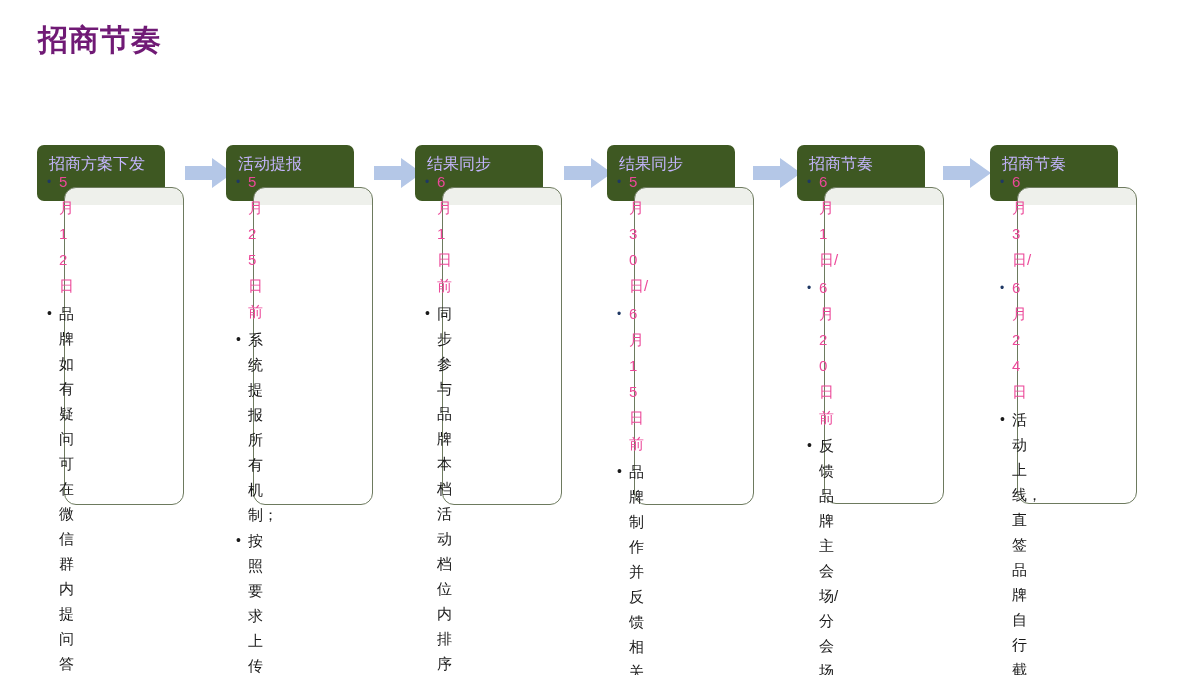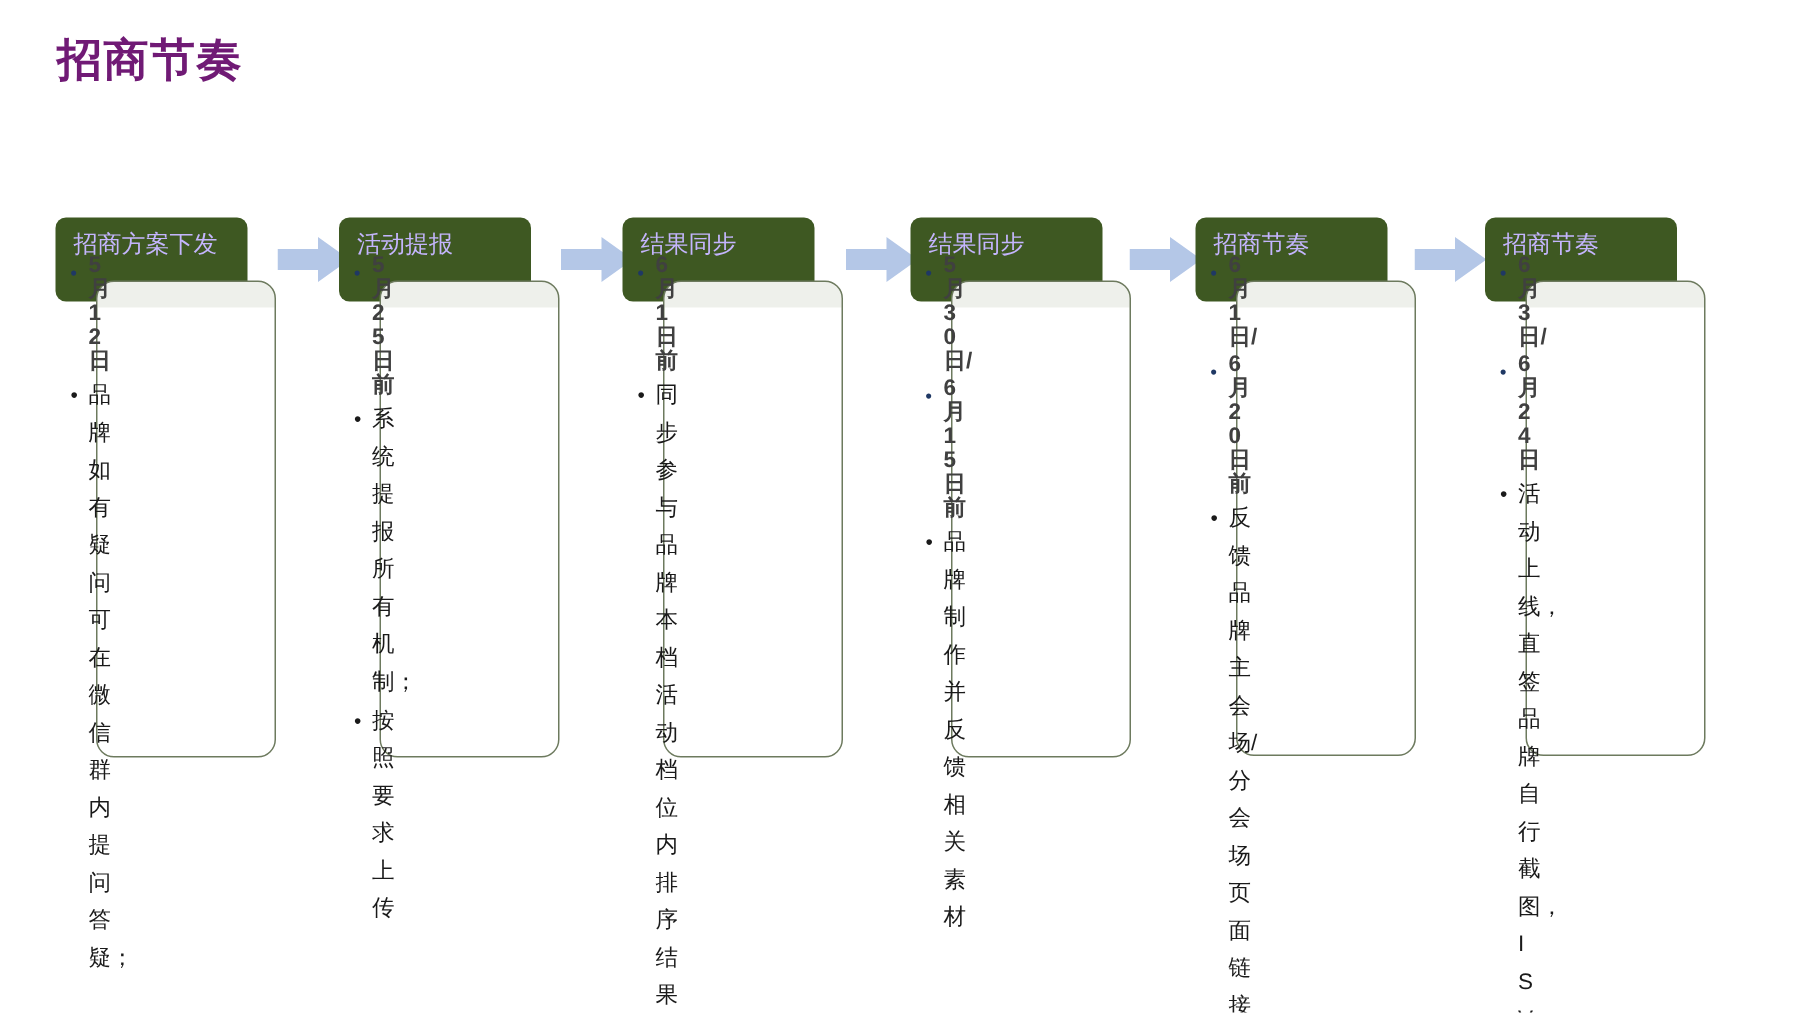--- a/index.html
+++ b/index.html
@@ -99,24 +99,24 @@
   .bullet-item::before {
     content: "•";
     position: absolute;
     left: 1px;
     top: 0;
     font-size: 14px;
     line-height: 25px;
     color: #1a1a1a;
   }
   .bullet-item.date {
-    font-weight: bold;
-    color: #404040;
+    font-weight: normal;
+    color: #ec4899;
     font-size: 15px;
-    line-height: 16px;
+    line-height: 26px;
     margin-bottom: 2px;
   }
   .bullet-item.date::before {
     color: #1F3864;
     font-size: 12px;
     line-height: 26px;
   }
 
   
   .flow-arrow {

